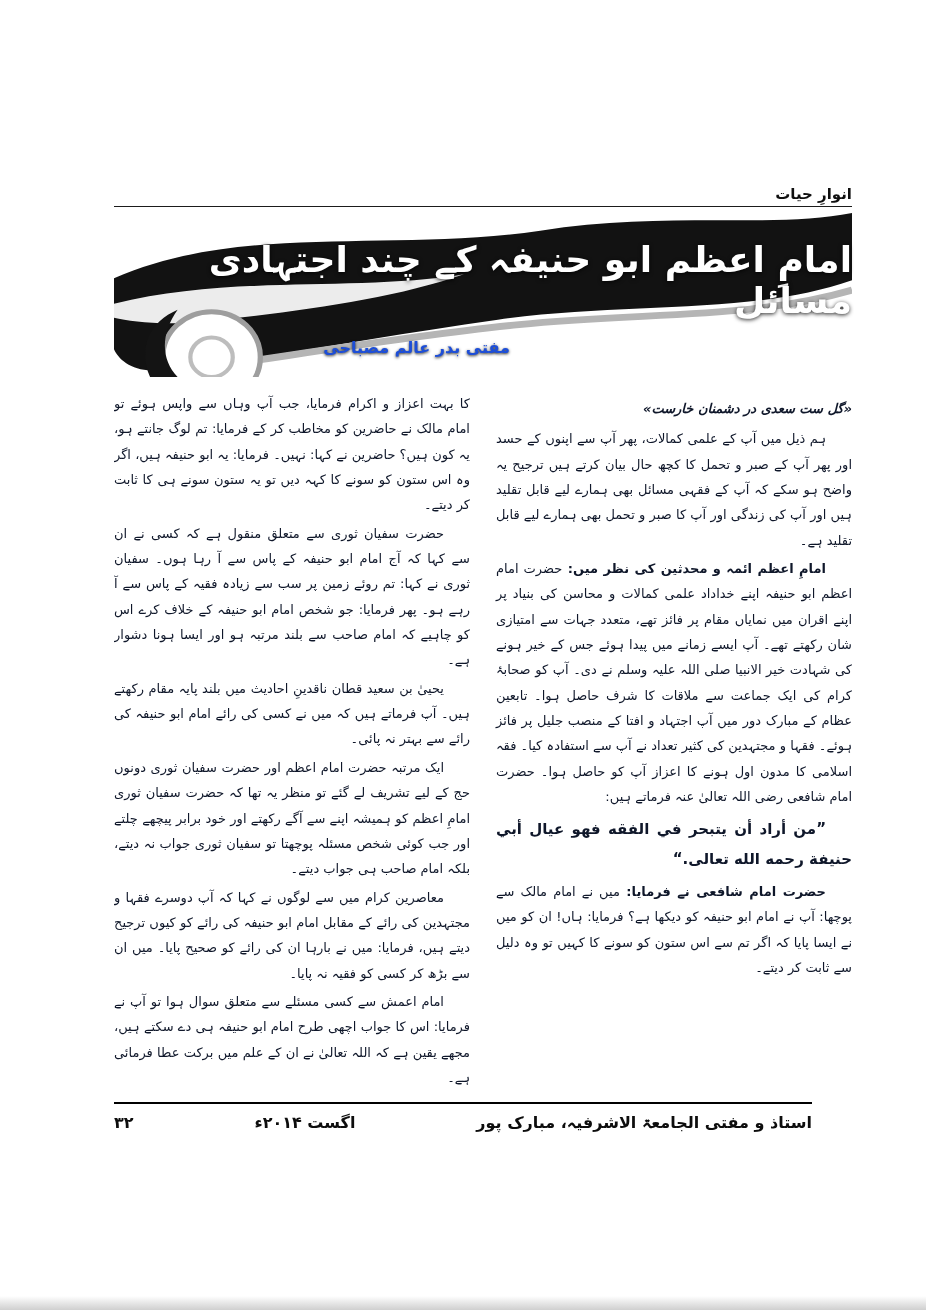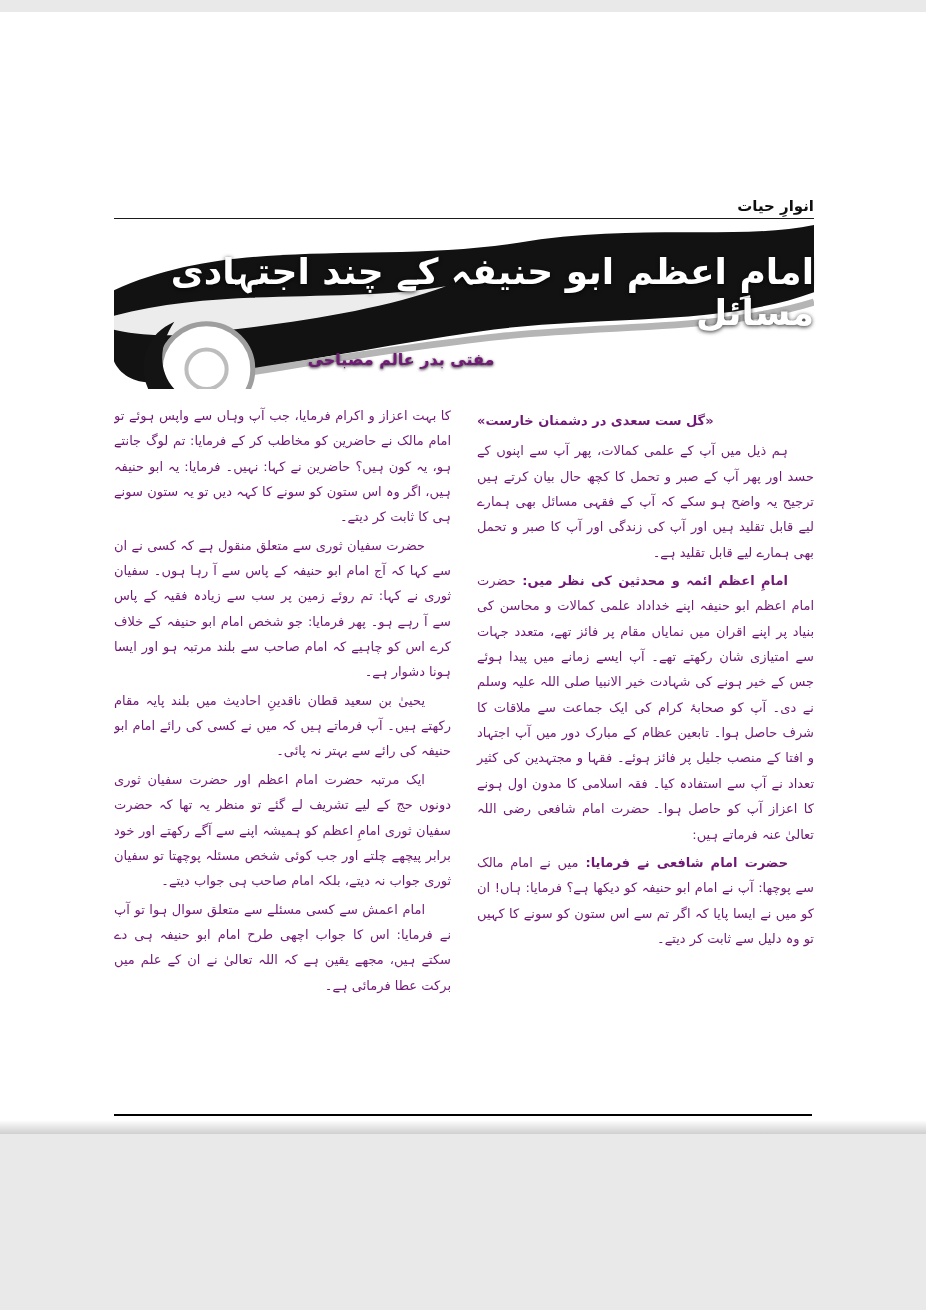--- a/index.html
+++ b/index.html
@@ -1,47 +1,47 @@
 <!DOCTYPE html>
 <html><head>
 <meta charset="utf-8">
 <style>
   html,body{margin:0;padding:0;background:#e9e9e9;}
   .sheet{
-    width:926px;height:1122px;margin:12px auto;background:#ffffff;
+    width:926px;height:1310px;margin:0 auto;background:#ffffff;
     box-sizing:border-box;position:relative;
-    padding:184px 112px 0 114px;
+    padding:184px 74px 0 114px;
     font-family:"DejaVu Sans",sans-serif;color:#111;
     overflow:hidden;
   }
   .kicker-row{
     border-bottom:1.5px solid #1b1b1b;padding-bottom:3px;
     text-align:right;direction:rtl;
   }
   .kicker{font-size:15px;font-weight:bold;color:#101010;}
   .header-art{position:relative;height:168px;margin-top:2px;}
   .header-art svg{position:absolute;inset:0;width:100%;height:100%;display:block;}
   .title{
     position:absolute;top:30px;left:0;right:0;text-align:right;
     direction:rtl;color:#ffffff;font-size:36px;font-weight:bold;
     letter-spacing:1px;text-shadow:0 1px 4px rgba(0,0,0,.85);
   }
   .author{
     position:absolute;bottom:20px;left:22%;width:38%;text-align:center;
-    direction:rtl;color:#701a75;font-size:16px;font-weight:bold;
+    direction:rtl;color:#1d4ed8;font-size:16px;font-weight:bold;
     text-shadow:0 1px 3px rgba(0,0,0,.85);
   }
   .columns{
     display:flex;gap:26px;margin-top:14px;height:705px;overflow:hidden;
     direction:rtl;
   }
-  .col{flex:1;direction:rtl;text-align:justify;font-size:13px;line-height:1.95;color:#701a75;}
+  .col{flex:1;direction:rtl;text-align:justify;font-size:13px;line-height:1.95;color:#0f172a;}
   .col p{margin:0 0 3px 0;text-indent:26px;}
   .col p.noindent{text-indent:0;}
-  .col p.q{text-align:left;text-indent:0;font-weight:bold;margin:5px 0;}
+  .col p.q{text-align:right;text-indent:0;font-weight:bold;margin:5px 0;font-style:italic;}
   .col p.arabic{font-weight:bold;font-size:15px;line-height:2.05;margin:4px 0;}
   .lead{font-weight:bold;}
   .lead::after{content:" ";}
   .footer{
     position:absolute;top:1102px;left:114px;right:114px;
     border-top:2px solid #000;padding-top:9px;
     display:flex;justify-content:space-between;align-items:baseline;
     direction:rtl;font-size:16px;font-weight:bold;color:#0d0d0d;
   }
   .footer .mid{flex:0 0 auto;text-align:center;}
@@ -72,29 +72,31 @@
     <div class="title">امامِ اعظم ابو حنیفہ کے چند اجتہادی مسائل</div>
     <div class="author">مفتی بدر عالم مصباحی</div>
   </div>
 
   <div class="columns">
 
     <div class="col">
       <p class="q"><span>«گل ست سعدی در دشمنان خارست»</span></p>
       <p><b class="lead"></b><span>ہم ذیل میں آپ کے علمی کمالات، پھر آپ سے اپنوں کے حسد اور پھر آپ کے صبر و تحمل کا کچھ حال بیان کرتے ہیں ترجیح یہ واضح ہو سکے کہ آپ کے فقہی مسائل بھی ہمارے لیے قابل تقلید ہیں اور آپ کی زندگی اور آپ کا صبر و تحمل بھی ہمارے لیے قابل تقلید ہے۔</span></p>
       <p><b class="lead">امامِ اعظم ائمہ و محدثین کی نظر میں:</b><span>حضرت امام اعظم ابو حنیفہ اپنے خداداد علمی کمالات و محاسن کی بنیاد پر اپنے اقران میں نمایاں مقام پر فائز تھے، متعدد جہات سے امتیازی شان رکھتے تھے۔ آپ ایسے زمانے میں پیدا ہوئے جس کے خیر ہونے کی شہادت خیر الانبیا صلی اللہ علیہ وسلم نے دی۔ آپ کو صحابۂ کرام کی ایک جماعت سے ملاقات کا شرف حاصل ہوا۔ تابعین عظام کے مبارک دور میں آپ اجتہاد و افتا کے منصب جلیل پر فائز ہوئے۔ فقہا و مجتہدین کی کثیر تعداد نے آپ سے استفادہ کیا۔ فقہ اسلامی کا مدون اول ہونے کا اعزاز آپ کو حاصل ہوا۔ حضرت امام شافعی رضی اللہ تعالیٰ عنہ فرماتے ہیں:</span></p>
+      <p class="arabic"><span>”من أراد أن يتبحر في الفقه فهو عيال أبي حنيفة رحمه الله تعالى.“</span></p>
       <p><b class="lead">حضرت امام شافعی نے فرمایا:</b><span>میں نے امام مالک سے پوچھا: آپ نے امام ابو حنیفہ کو دیکھا ہے؟ فرمایا: ہاں! ان کو میں نے ایسا پایا کہ اگر تم سے اس ستون کو سونے کا کہیں تو وہ دلیل سے ثابت کر دیتے۔</span></p>
 
     </div>
 
     <div class="col">
       <p class="noindent"><b class="lead"></b><span>کا بہت اعزاز و اکرام فرمایا، جب آپ وہاں سے واپس ہوئے تو امام مالک نے حاضرین کو مخاطب کر کے فرمایا: تم لوگ جانتے ہو، یہ کون ہیں؟ حاضرین نے کہا: نہیں۔ فرمایا: یہ ابو حنیفہ ہیں، اگر وہ اس ستون کو سونے کا کہہ دیں تو یہ ستون سونے ہی کا ثابت کر دیتے۔</span></p>
       <p><b class="lead"></b><span>حضرت سفیان ثوری سے متعلق منقول ہے کہ کسی نے ان سے کہا کہ آج امام ابو حنیفہ کے پاس سے آ رہا ہوں۔ سفیان ثوری نے کہا: تم روئے زمین پر سب سے زیادہ فقیہ کے پاس سے آ رہے ہو۔ پھر فرمایا: جو شخص امام ابو حنیفہ کے خلاف کرے اس کو چاہیے کہ امام صاحب سے بلند مرتبہ ہو اور ایسا ہونا دشوار ہے۔</span></p>
       <p><b class="lead"></b><span>یحییٰ بن سعید قطان ناقدینِ احادیث میں بلند پایہ مقام رکھتے ہیں۔ آپ فرماتے ہیں کہ میں نے کسی کی رائے امام ابو حنیفہ کی رائے سے بہتر نہ پائی۔</span></p>
       <p><b class="lead"></b><span>ایک مرتبہ حضرت امام اعظم اور حضرت سفیان ثوری دونوں حج کے لیے تشریف لے گئے تو منظر یہ تھا کہ حضرت سفیان ثوری امامِ اعظم کو ہمیشہ اپنے سے آگے رکھتے اور خود برابر پیچھے چلتے اور جب کوئی شخص مسئلہ پوچھتا تو سفیان ثوری جواب نہ دیتے، بلکہ امام صاحب ہی جواب دیتے۔</span></p>
+      <p><b class="lead"></b><span>معاصرین کرام میں سے لوگوں نے کہا کہ آپ دوسرے فقہا و مجتہدین کی رائے کے مقابل امام ابو حنیفہ کی رائے کو کیوں ترجیح دیتے ہیں، فرمایا: میں نے بارہا ان کی رائے کو صحیح پایا۔ میں ان سے بڑھ کر کسی کو فقیہ نہ پایا۔</span></p>
       <p><b class="lead"></b><span>امام اعمش سے کسی مسئلے سے متعلق سوال ہوا تو آپ نے فرمایا: اس کا جواب اچھی طرح امام ابو حنیفہ ہی دے سکتے ہیں، مجھے یقین ہے کہ اللہ تعالیٰ نے ان کے علم میں برکت عطا فرمائی ہے۔</span></p>
       <p><b class="lead"></b></p>
     </div>
 
   </div>
 
   <div class="footer">
     <span>استاذ و مفتی الجامعۃ الاشرفیہ، مبارک پور</span>
     <span class="mid">اگست ۲۰۱۴ء</span>
     <span>۳۲</span>

